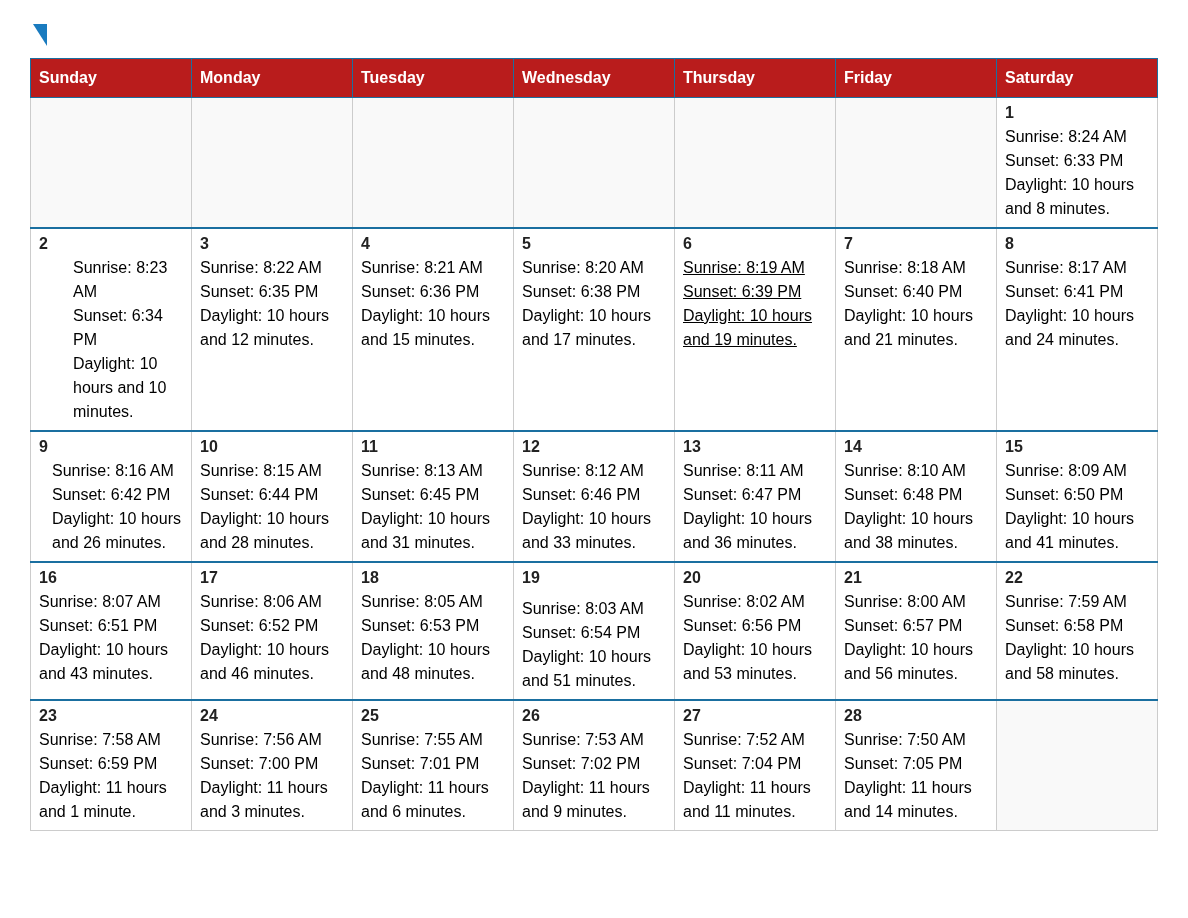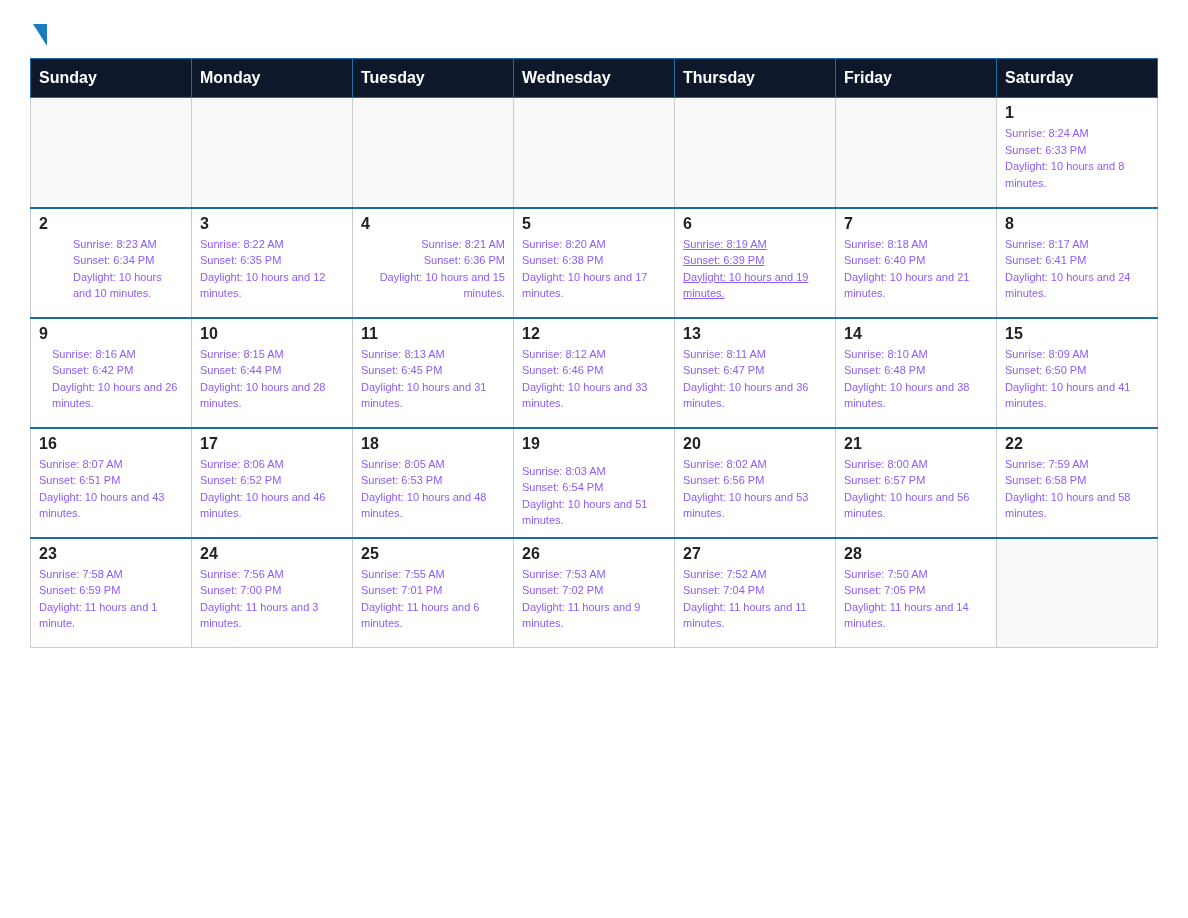--- a/index.html
+++ b/index.html
@@ -62,21 +62,21 @@
       font-size: 22px;
       color: #444;
       margin-top: 4px;
     }
     .calendar {
       width: 100%;
       border-collapse: collapse;
       border: 1px solid #aaa;
     }
     .calendar th {
-      background-color: #0f172a;
+      background-color: #b91c1c;
       color: #fff;
       font-size: 16px;
       font-weight: bold;
       padding: 10px 8px;
       text-align: left;
       border: 1px solid #1a6fa0;
     }
     .calendar td {
       vertical-align: top;
       width: calc(100% / 7);
@@ -88,22 +88,22 @@
       color: #333;
     }
     .day-number {
       font-size: 16px;
       font-weight: bold;
       color: #222;
       display: block;
       margin-bottom: 3px;
     }
     .day-info {
-      font-size: 11px;
-      color: #8b5cf6;
+      font-size: 16px;
+      color: #000000;
       line-height: 1.5;
     }
     .empty-cell {
       background: #f9f9f9;
     }
     .row-divider td {
       border-top: 2px solid #1a6fa0;
     }
   </style>
 </head>
@@ -158,21 +158,21 @@
 Daylight: 10 hours and 10 minutes.</div>
         </td>
         <td>
           <span class="day-number">3</span>
           <div class="day-info" style="white-space: pre-line;">Sunrise: 8:22 AM
 Sunset: 6:35 PM
 Daylight: 10 hours and 12 minutes.</div>
         </td>
         <td>
           <span class="day-number">4</span>
-          <div class="day-info" style="white-space: pre-line; text-align: right;">Sunrise: 8:21 AM
+          <div class="day-info" style="white-space: pre-line;">Sunrise: 8:21 AM
 Sunset: 6:36 PM
 Daylight: 10 hours and 15 minutes.</div>
         </td>
         <td>
           <span class="day-number">5</span>
           <div class="day-info" style="white-space: pre-line;">Sunrise: 8:20 AM
 Sunset: 6:38 PM
 Daylight: 10 hours and 17 minutes.</div>
         </td>
         <td>

